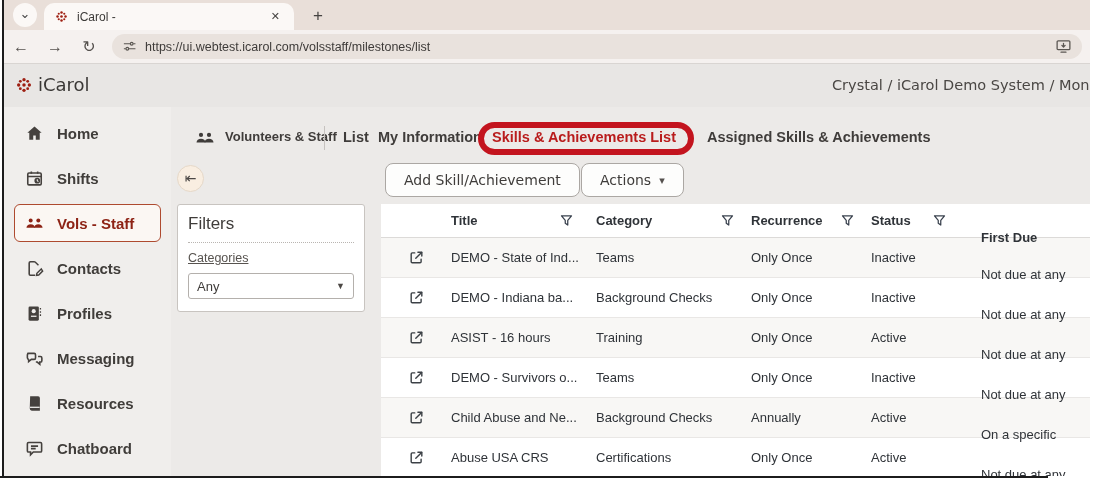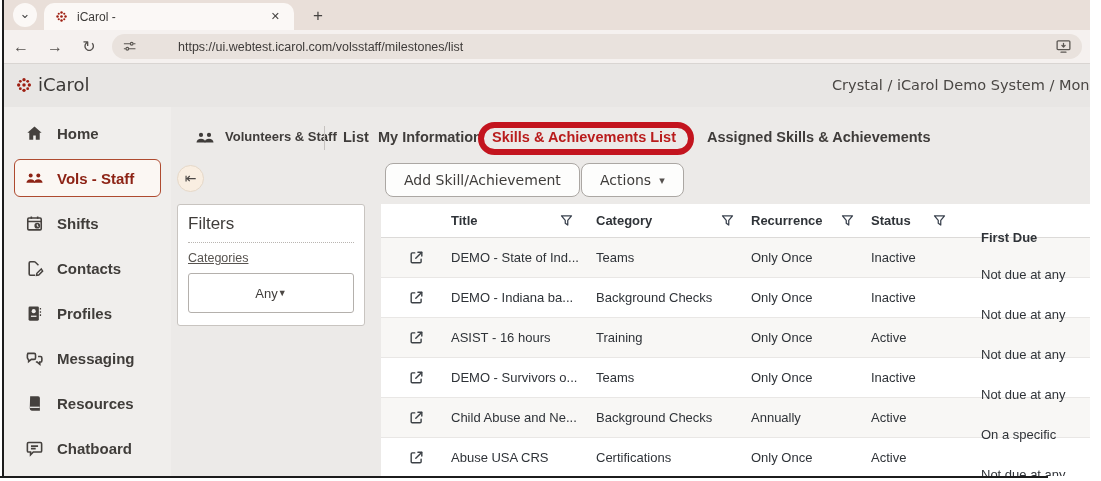--- a/index.html
+++ b/index.html
@@ -24,21 +24,21 @@
   .favicon { width:15px; height:15px; margin-right:8px; flex:0 0 auto; }
   .tab-title { font-size:12px; color:#3c3a38; flex:1 1 auto; white-space:nowrap; overflow:hidden; }
   .tab-close { font-size:11px; color:#454341; padding:2px 4px; cursor:pointer; }
   .newtab-btn { position:absolute; left:302px; top:4px; font-size:17px; color:#454341; width:24px; height:24px;
                 text-align:center; line-height:24px; cursor:pointer; }
 
   .toolbar { position:absolute; left:0; top:30px; width:100%; height:33px; background:#f5f1ef;
              display:flex; align-items:center; }
   .nav-ico { font-size:16px; color:#55514e; width:34px; text-align:center; cursor:pointer; }
   .omnibox { position:relative; flex:1 1 auto; height:25px; margin:0 8px 0 6px; background:#e9e2dd;
-             border-radius:13px; display:flex; align-items:center; padding:0 10px;gap:33px; }
+             border-radius:13px; display:flex; align-items:center; padding:0 10px; }
   .omni-url { font-size:12.5px; color:#3e3b39; margin-left:8px; flex:1 1 auto; white-space:nowrap; overflow:hidden; }
   .omni-ico { color:#5a5651; display:flex; align-items:center; }
 
   .appheader { position:absolute; left:0; top:63px; width:100%; height:44px; background:#e8e6e4;
                border-top:1px solid #d9d5d2; font-family:"DejaVu Sans", sans-serif; }
   .brand { position:absolute; left:10px; top:10px; display:flex; align-items:center;text-align:center; }
   .brand-logo { width:20px; height:20px; margin-right:4px; }
   .brand-name { font-size:18px; color:#3a3836; }
   .header-context { position:absolute; right:0; top:13px; width:258px; overflow:hidden; white-space:nowrap;
                     font-size:14.5px; color:#4a4744; text-align:left; }
@@ -74,22 +74,22 @@
          padding:0 18px; cursor:pointer; font-family:"DejaVu Sans", sans-serif; }
   .btn-add { left:214px; }
   .btn-actions { left:410px; }
   .btn-actions .caret { margin-left:8px; font-size:11px; color:#55514e; }
 
   
   .filters { position:absolute; left:6px; top:97px; width:188px; background:#fff;
              border:1px solid #c8c4c0; border-radius:3px; padding:9px 10px 12px 10px; }
   .filters-title { font-size:17px; color:#3f3c3a; padding-bottom:8px; border-bottom:1px dotted #b9b5b1; }
   .filters-cat { margin-top:8px; font-size:12.5px; color:#57534f; text-decoration:underline; cursor:pointer; }
-  .filters-select { margin-top:8px; height:40px; border:1px solid #b4b0ac; border-radius:3px; background:#fff;
-                    display:flex; align-items:center; justify-content:center; padding:0 8px; cursor:pointer; }
+  .filters-select { margin-top:8px; height:26px; border:1px solid #b4b0ac; border-radius:3px; background:#fff;
+                    display:flex; align-items:center; justify-content:space-between; padding:0 8px; cursor:pointer; }
   .filters-select .val { font-size:13px; color:#3f3c3a; }
   .filters-select .caret { font-size:9px; color:#4c4845; }
 
   
   .tablepanel { position:absolute; left:210px; top:97px; right:0; bottom:0; background:#fff; overflow:hidden; }
   .thead { display:flex; height:34px; align-items:center; border-bottom:1px solid #dcdad8;
            font-size:13px; font-weight:bold; color:#2f3338; }
   .trow { display:flex; height:40px; align-items:center; border-bottom:1px solid #e9e7e5;
           font-size:13px; color:#2f3338; }
   .trow.alt { background:#f8f7f5; }
@@ -230,31 +230,31 @@
       <div class="header-context">Crystal / iCarol Demo System / Monda</div>
     </div>
 
     <div class="sidebar">
       <div class="side-item">
         <svg class="s-ico" viewBox="0 0 24 24">
             <use href="#ic-home"></use>
           </svg>
         <span class="s-label">Home</span>
       </div>
+      <div class="side-item">
+        <svg class="s-ico" viewBox="0 0 24 24">
+            <use href="#ic-calendar-clock"></use>
+          </svg>
+        <span class="s-label">Shifts</span>
+      </div>
       <div class="side-item active">
         <svg class="s-ico" viewBox="0 0 24 24">
             <use href="#ic-people"></use>
           </svg>
         <span class="s-label">Vols - Staff</span>
-      </div>
-      <div class="side-item">
-        <svg class="s-ico" viewBox="0 0 24 24">
-            <use href="#ic-calendar-clock"></use>
-          </svg>
-        <span class="s-label">Shifts</span>
       </div>
       <div class="side-item">
         <svg class="s-ico" viewBox="0 0 24 24">
             <use href="#ic-doc-pencil"></use>
           </svg>
         <span class="s-label">Contacts</span>
       </div>
       <div class="side-item">
         <svg class="s-ico" viewBox="0 0 24 24">
             <use href="#ic-id-badge"></use>

